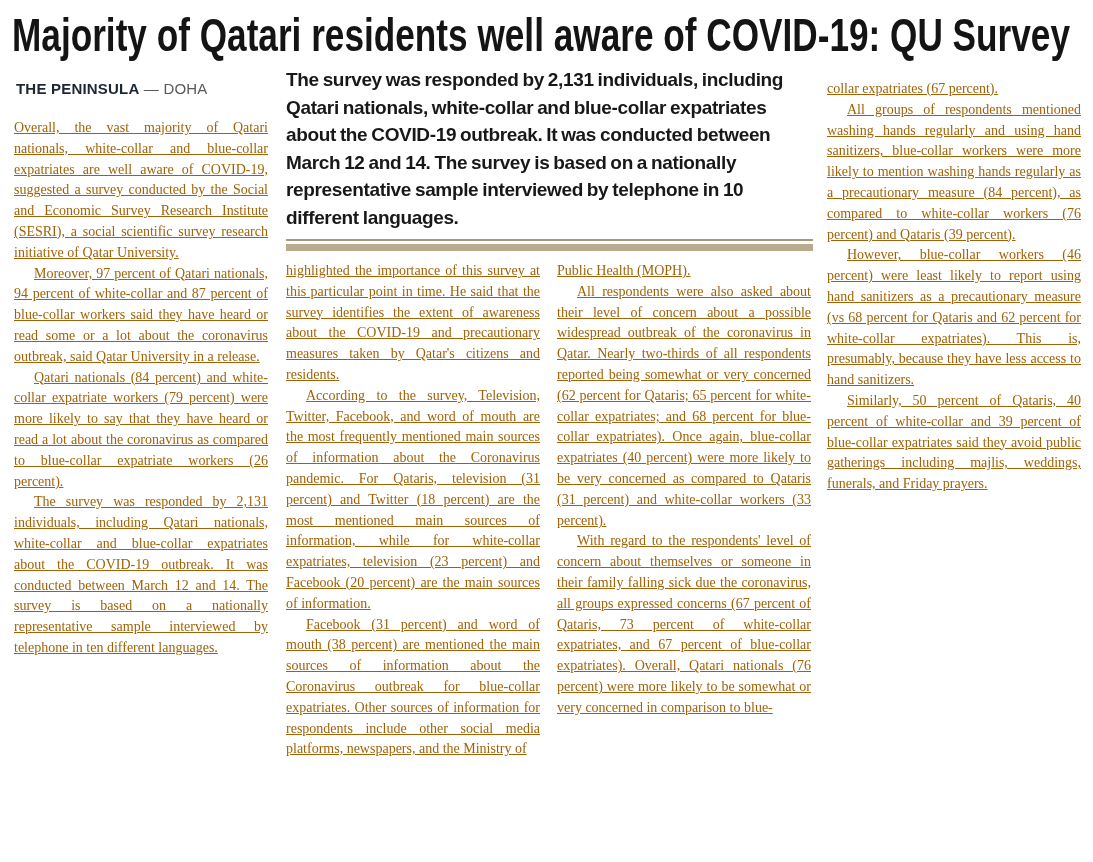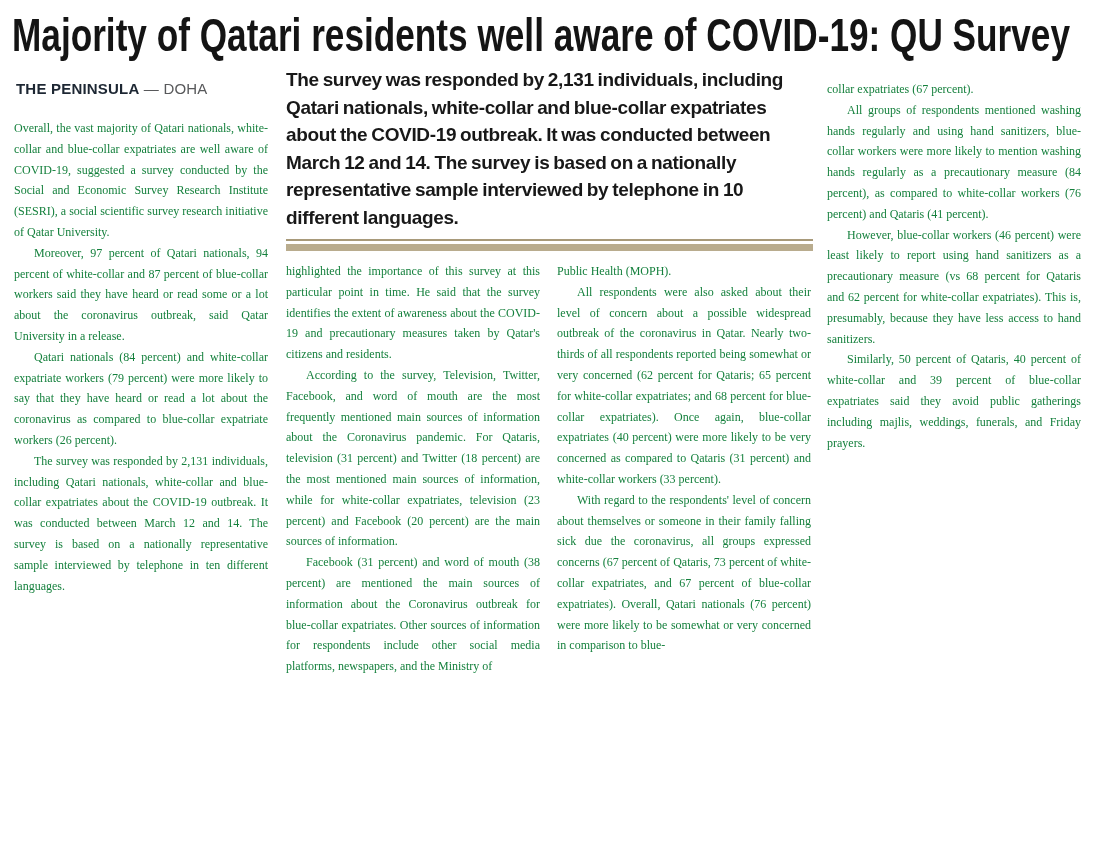--- a/index.html
+++ b/index.html
@@ -55,25 +55,26 @@
     top: 239px;
     width: 527px;
   }
   .rule .thin { height: 2px; background: #a89a7a; }
   .rule .gap  { height: 3px; background: transparent; }
   .rule .band { height: 7px; background: #b9ac8e; }
   
   .col {
     position: absolute;
     width: 254px;
-    font-size: 12px;
+    font-size: 14px;
     line-height: 20.8px;
     text-align: justify;
-    color: #15803d;
+    color: #a16207;
     hyphens: auto;
+    text-decoration: underline;
     -webkit-hyphens: auto;
   }
   .col p { margin: 0; }
   .col p.indent { text-indent: 20px; }
   #col1 { left: 14px;  top: 118px; height: 744px; overflow: hidden; }
   #col2 { left: 286px; top: 261px; height: 601px; overflow: hidden; }
   #col3 { left: 557px; top: 261px; height: 601px; overflow: hidden; }
   #col4 { left: 827px; top: 79px;  height: 783px; overflow: hidden; }
 </style>
 </head>
@@ -112,18 +113,18 @@
       <p class="indent">According to the survey, Television, Twitter, Facebook, and word of mouth are the most frequently mentioned main sources of information about the Coronavirus pandemic. For Qataris, television (31 percent) and Twitter (18 percent) are the most mentioned main sources of information, while for white-collar expatriates, television (23 percent) and Facebook (20 percent) are the main sources of information.</p>
       <p class="indent">Facebook (31 percent) and word of mouth (38 percent) are mentioned the main sources of information about the Coronavirus outbreak for blue-collar expatriates. Other sources of information for respondents include other social media platforms, newspapers, and the Ministry of</p>
     </div>
   <div class="col" id="col3">
       <p class="">Public Health (MOPH).</p>
       <p class="indent">All respondents were also asked about their level of concern about a possible widespread outbreak of the coronavirus in Qatar. Nearly two-thirds of all respondents reported being somewhat or very concerned (62 percent for Qataris; 65 percent for white-collar expatriates; and 68 percent for blue-collar expatriates). Once again, blue-collar expatriates (40 percent) were more likely to be very concerned as compared to Qataris (31 percent) and white-collar workers (33 percent).</p>
       <p class="indent">With regard to the respondents' level of concern about themselves or someone in their family falling sick due the coronavirus, all groups expressed concerns (67 percent of Qataris, 73 percent of white-collar expatriates, and 67 percent of blue-collar expatriates). Overall, Qatari nationals (76 percent) were more likely to be somewhat or very concerned in comparison to blue-</p>
     </div>
   <div class="col" id="col4">
       <p class="">collar expatriates (67 percent).</p>
-      <p class="indent">All groups of respondents mentioned washing hands regularly and using hand sanitizers, blue-collar workers were more likely to mention washing hands regularly as a precautionary measure (84 percent), as compared to white-collar workers (76 percent) and Qataris (41 percent).</p>
+      <p class="indent">All groups of respondents mentioned washing hands regularly and using hand sanitizers, blue-collar workers were more likely to mention washing hands regularly as a precautionary measure (84 percent), as compared to white-collar workers (76 percent) and Qataris (39 percent).</p>
       <p class="indent">However, blue-collar workers (46 percent) were least likely to report using hand sanitizers as a precautionary measure (vs 68 percent for Qataris and 62 percent for white-collar expatriates). This is, presumably, because they have less access to hand sanitizers.</p>
       <p class="indent">Similarly, 50 percent of Qataris, 40 percent of white-collar and 39 percent of blue-collar expatriates said they avoid public gatherings including majlis, weddings, funerals, and Friday prayers.</p>
     </div>
 
 </div>
 
 </body></html>

